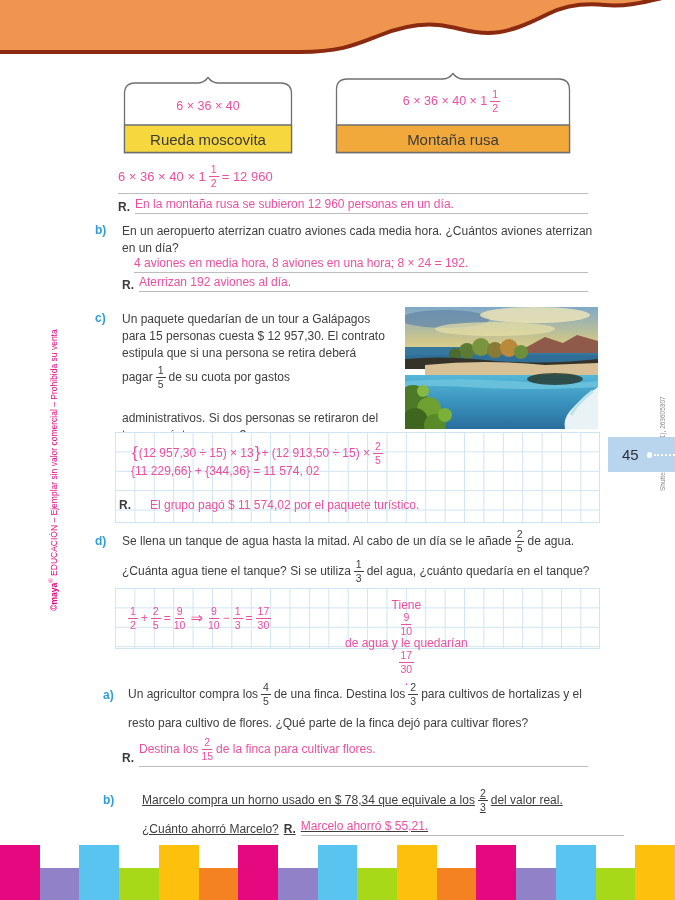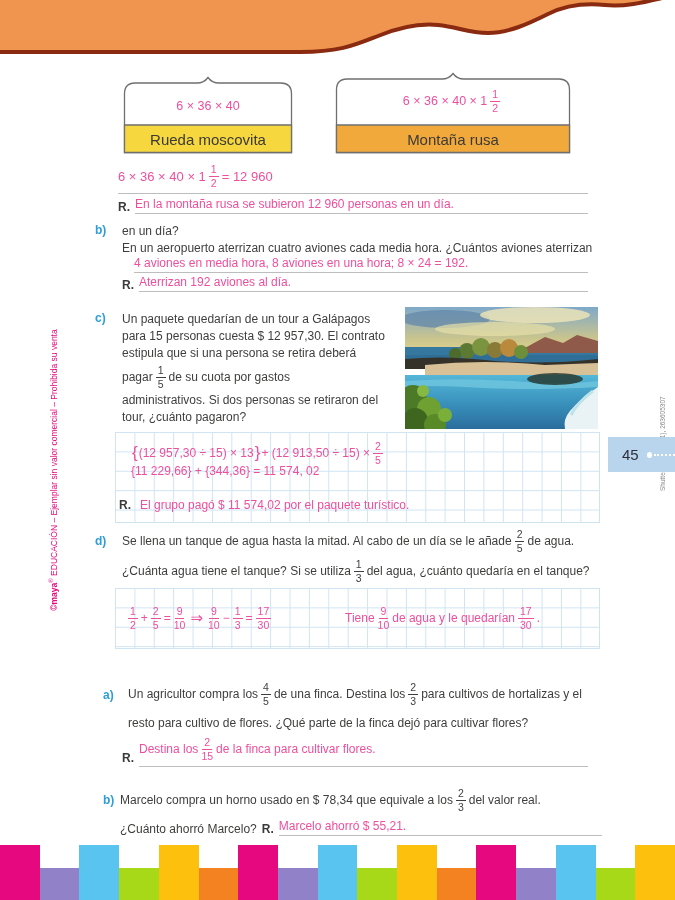--- a/index.html
+++ b/index.html
@@ -82,22 +82,22 @@
     </span>
     <span>= 12 960</span>
   </div>
   <div class="abs rowend" style="left:118px;top:197px;width:470px;">
     <span class="rlab">R.</span>
     <span class="pink ansline">En la montaña rusa se subieron 12 960 personas en un día.</span>
   </div>
 
   <span class="abs marker" style="left:95px;top:223px;">b)</span>
   <div class="abs" style="left:122px;top:223px;width:480px;">
+    <div class="line">En un aeropuerto aterrizan cuatro aviones cada media hora. ¿Cuántos  aviones aterrizan</div>
     <div class="line">en un día?</div>
-    <div class="line">En un aeropuerto aterrizan cuatro aviones cada media hora. ¿Cuántos  aviones aterrizan</div>
   </div>
   <div class="abs rowend" style="left:122px;top:256px;width:466px;">
     <span class="pink ansline" style="margin-left:12px">4 aviones en media hora, 8 aviones en una hora; 8 × 24 = 192.</span>
   </div>
   <div class="abs rowend" style="left:122px;top:275px;width:466px;">
     <span class="rlab">R.</span>
     <span class="pink ansline">Aterrizan 192 aviones al día.</span>
   </div>
 
   <span class="abs marker" style="left:95px;top:311px;">c)</span>
@@ -106,21 +106,21 @@
     <div class="line">para 15 personas cuesta $ 12 957,30. El contrato</div>
     <div class="line">estipula que si una persona se retira deberá</div>
     <div class="fline">
       <span>pagar</span>
       <span class="frac">
         <span class="fn">1</span>
         <span class="fd">5</span>
       </span>
       <span>de su cuota por gastos</span>
     </div>
-    <div class="line" style="margin-top:0">administrativos. Si dos personas se retiraron del</div>
+    <div class="line" style="margin-top:18px">administrativos. Si dos personas se retiraron del</div>
     <div class="line">tour, ¿cuánto pagaron?</div>
   </div>
 
   <div class="abs" style="left:405px;top:307px;width:193px;height:122px;overflow:hidden;">
     <svg width="193" height="122" viewBox="0 0 193 122">
       <defs>
         <linearGradient id="sky" x1="0" y1="0" x2="0" y2="1">
           <stop offset="0" stop-color="#7fa9c9"></stop>
             <stop offset="0.6" stop-color="#c9c48e"></stop>
             <stop offset="1" stop-color="#e8d98c"></stop>
@@ -175,21 +175,21 @@
       <span class="brace">}</span>
       <span>+  (12 913,50 ÷ 15) ×</span>
       <span class="frac">
         <span class="fn">2</span>
         <span class="fd">5</span>
       </span>
     </div>
     <div class="abs pink" style="left:16px;top:32px;">{11 229,66} +  {344,36} = 11 574, 02</div>
     <div class="abs rowend" style="left:4px;top:66px;width:410px;">
       <span class="rlab">R.</span>
-      <span class="pink" style="margin-left:9px">El grupo pagó $ 11 574,02 por el paquete turístico.</span>
+      <span class="pink" style="margin-left:19px">El grupo pagó $ 11 574,02 por el paquete turístico.</span>
     </div>
   </div>
 
   <div class="abs row" style="left:608px;top:437px;width:67px;height:35px;background:#b9d5ed;justify-content:flex-start;padding-left:14px;box-sizing:border-box;">
     <span style="font-size:15px;color:#2f2f3a;">45</span>
     <span class="tabdot" style="margin-left:8px;"></span>
     <span class="tabdots"></span>
   </div>
 
   <span class="abs marker" style="left:95px;top:534px;">d)</span>
@@ -237,21 +237,21 @@
       <span class="frac">
           <span class="fn">1</span>
           <span class="fd">3</span>
         </span>
       <span>=</span>
       <span class="frac">
           <span class="fn">17</span>
           <span class="fd">30</span>
         </span>
     </div>
-    <div class="abs row pink" style="left:230px;top:10px;height:40px;">
+    <div class="abs row pink" style="left:230px;top:10px;height:40px;flex-direction:column;">
       <span>Tiene</span>
       <span class="frac">
           <span class="fn">9</span>
           <span class="fd">10</span>
         </span>
       <span>de agua y le quedarían</span>
       <span class="frac">
           <span class="fn">17</span>
           <span class="fd">30</span>
         </span>
@@ -283,21 +283,21 @@
       <span>Destina los</span>
       <span class="frac">
           <span class="fn">2</span>
           <span class="fd">15</span>
         </span>
       <span>de la finca para cultivar flores.</span>
     </div>
   </div>
 
   <span class="abs marker" style="left:103px;top:793px;">b)</span>
-  <div class="abs" style="left:120px;top:785px;width:482px;">
+  <div class="abs" style="left:142px;top:785px;width:482px;text-decoration:underline;">
     <div class="fline">
       <span>Marcelo compra un horno usado en $ 78,34 que equivale a los</span>
       <span class="frac">
           <span class="fn">2</span>
           <span class="fd">3</span>
         </span>
       <span>del valor real.</span>
     </div>
     <div class="rowend" style="margin-top:4px;">
       <span>¿Cuánto ahorró Marcelo?</span>

